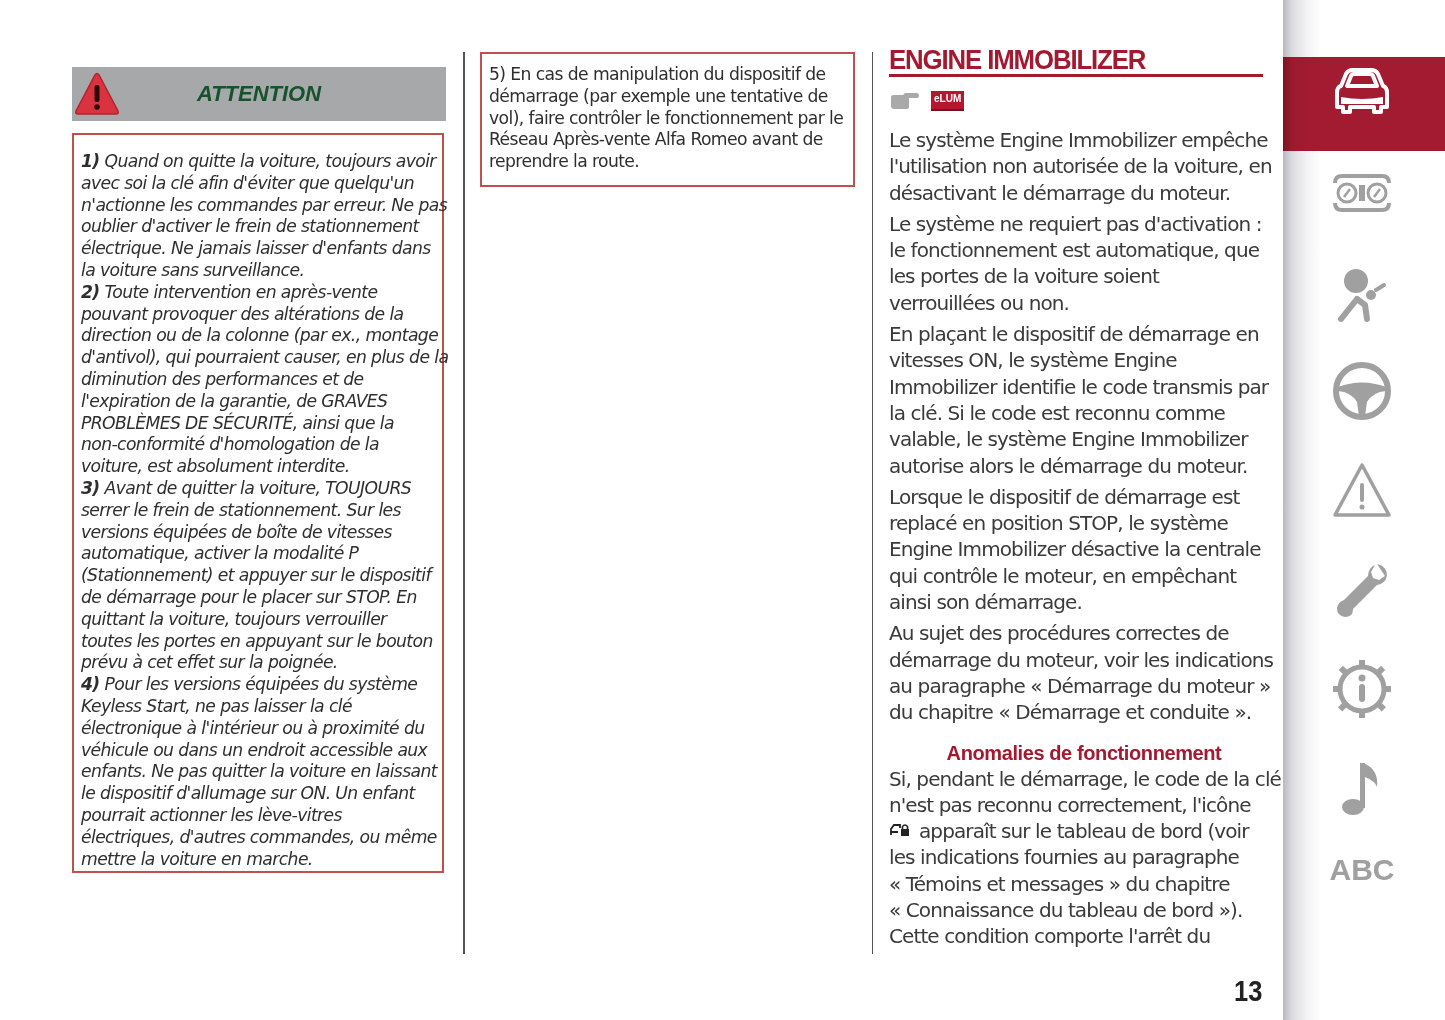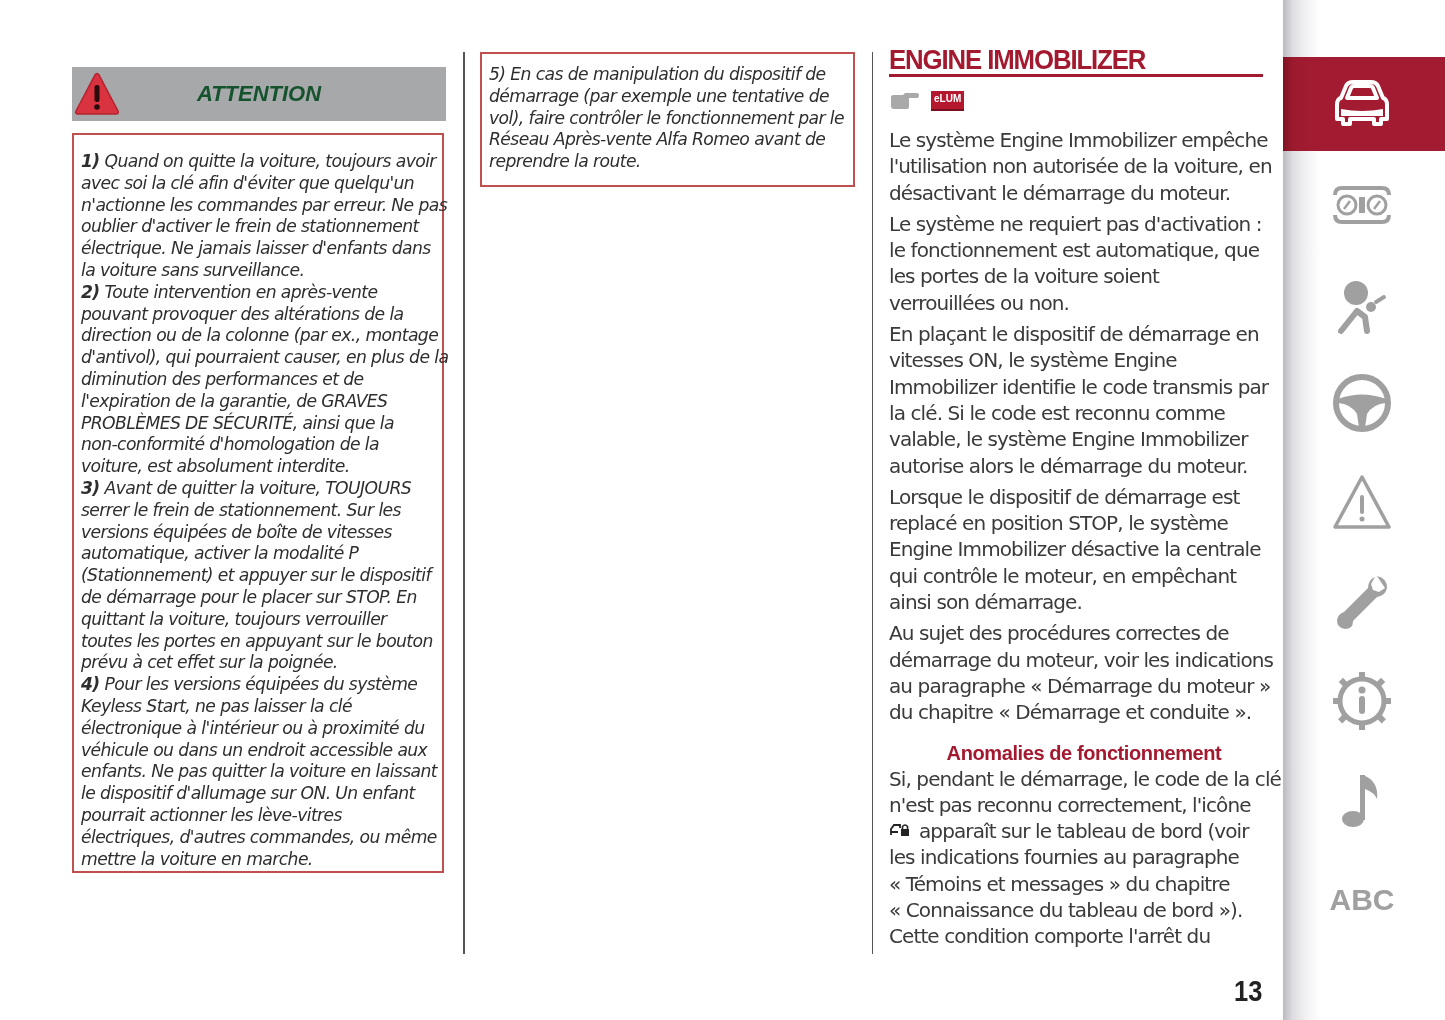--- a/index.html
+++ b/index.html
@@ -32,21 +32,21 @@
   .line { display:block; white-space:nowrap; }
 
   .col-divider { position:absolute; width:2px; background:#555; }
 
   .warn-box2 {
     position:absolute; left:480px; top:52px; width:375px; height:135px;
     border:2px solid #c0504d; box-sizing:border-box;
   }
   .warn-box2 .inner {
     position:absolute; left:7px; top:10px; width:362px;
-    font-family:"DejaVu Sans", sans-serif; font-style:italic; font-size:17.2px;
+    font-family:"DejaVu Sans", sans-serif; font-size:17.2px;
     line-height:21.8px; color:#2e2e2e; letter-spacing:-0.6px;
   }
 
   
   .section-title {
     position:absolute; left:889px; top:44px;
     font-family:"Liberation Sans", sans-serif; font-weight:bold; font-size:28px;
     color:#a3192f; letter-spacing:-1.2px; transform:scaleX(0.92); transform-origin:left;
   }
   .title-rule { position:absolute; left:889px; top:74px; width:374px; height:3px; background:#a3192f; }
@@ -70,21 +70,21 @@
     font-family:"Liberation Sans", sans-serif; font-weight:bold; font-size:30px; color:#222;
     transform:scaleX(0.85); transform-origin:left;
   }
 
   
   .sidebar {
     position:absolute; left:1283px; top:0; width:162px; height:1020px;
     background:linear-gradient(to right, #b9b9c0 0px, #dedee2 10px, #f3f3f5 24px, #ffffff 38px);
   }
   .side-item {
-    position:absolute; left:0; width:162px; height:94px; display:flex; align-items:center; justify-content:center;
+    position:absolute; left:0; width:162px; height:94px; display:flex; align-items:flex-start; justify-content:center;
   }
   .side-item.active {
     background:linear-gradient(to right, #7e1222 0px, #9d1a2e 10px, #a31b31 30px);
   }
   .side-item svg { width:70px; height:70px; margin-left:-4px; }
   .abc { font-family:"Liberation Sans", sans-serif; font-weight:bold; font-size:30px; color:#a0a0a0; margin-left:-4px; }
 </style>
 </head>
 <body>
 

